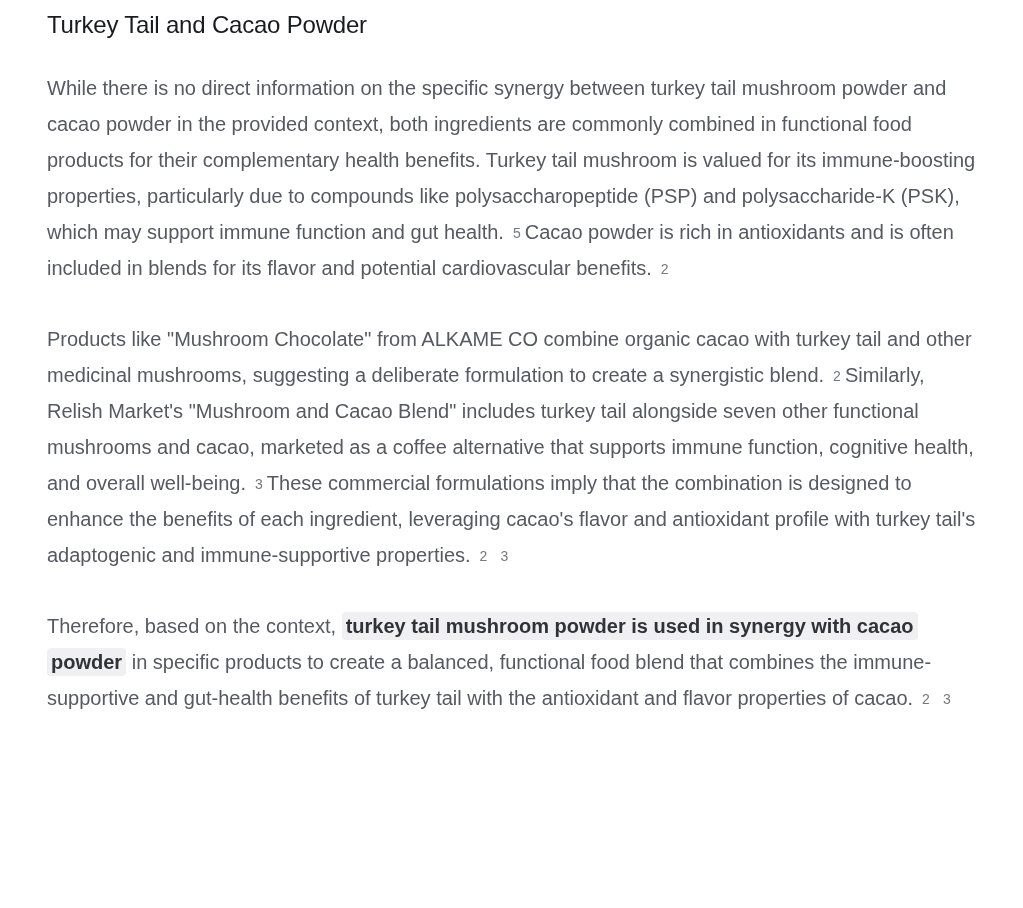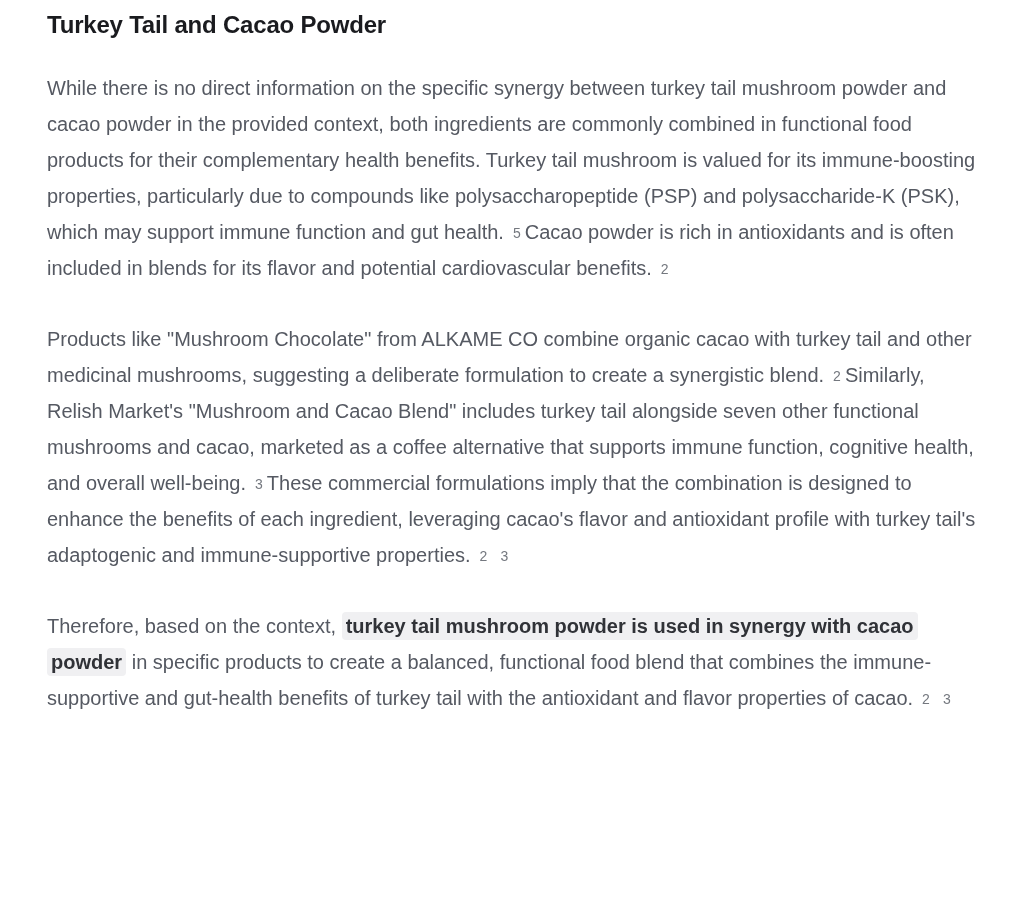--- a/index.html
+++ b/index.html
@@ -18,21 +18,21 @@
   }
   .content{
     padding:10px 44px 0 47px;
     box-sizing:border-box;
     width:1023px;
   }
   h1.answer-title{
     margin:0 0 30px 0;
     font-size:24px;
     line-height:30px;
-    font-weight:700;
+    font-weight:400;
     letter-spacing:-0.2px;
     color:var(--title-text);
   }
   .answer-body p{
     margin:0 0 35px 0;
     max-width:935px;
     font-size:20px;
     line-height:36px;
     color:var(--body-text);
   }

